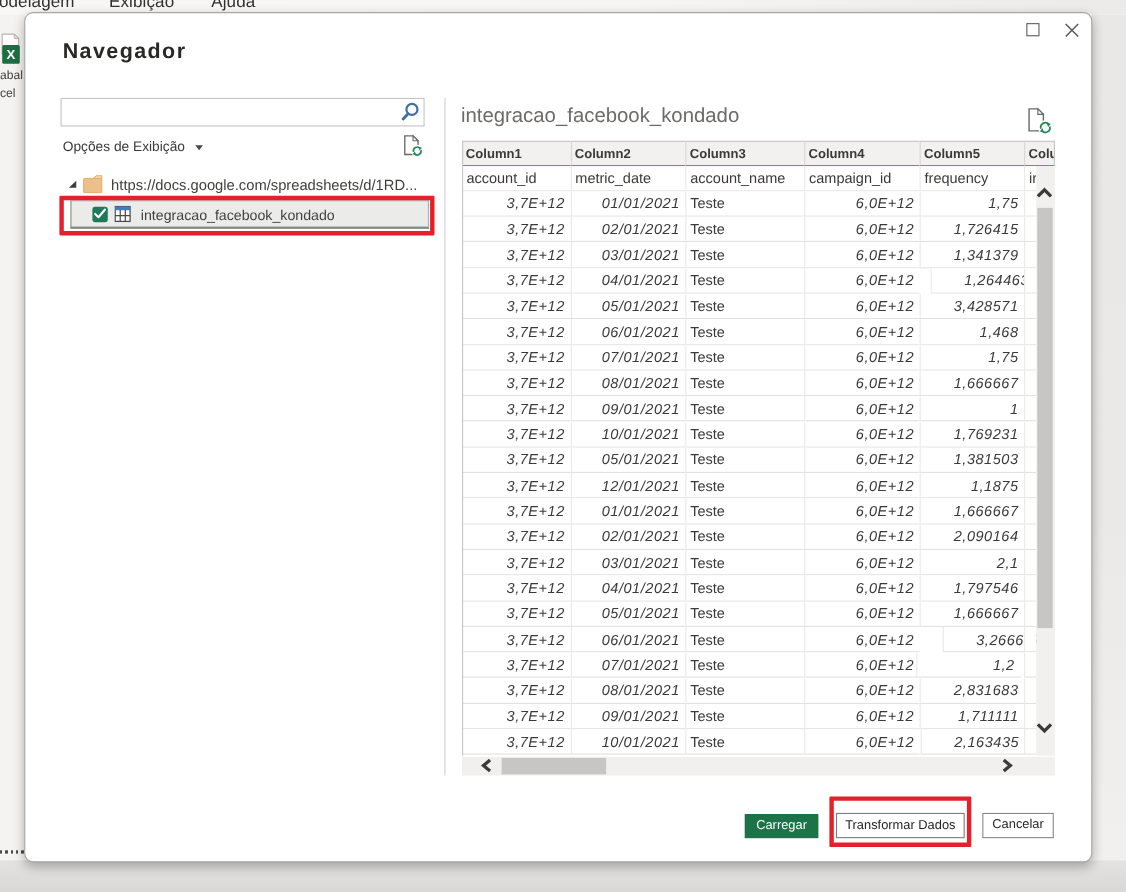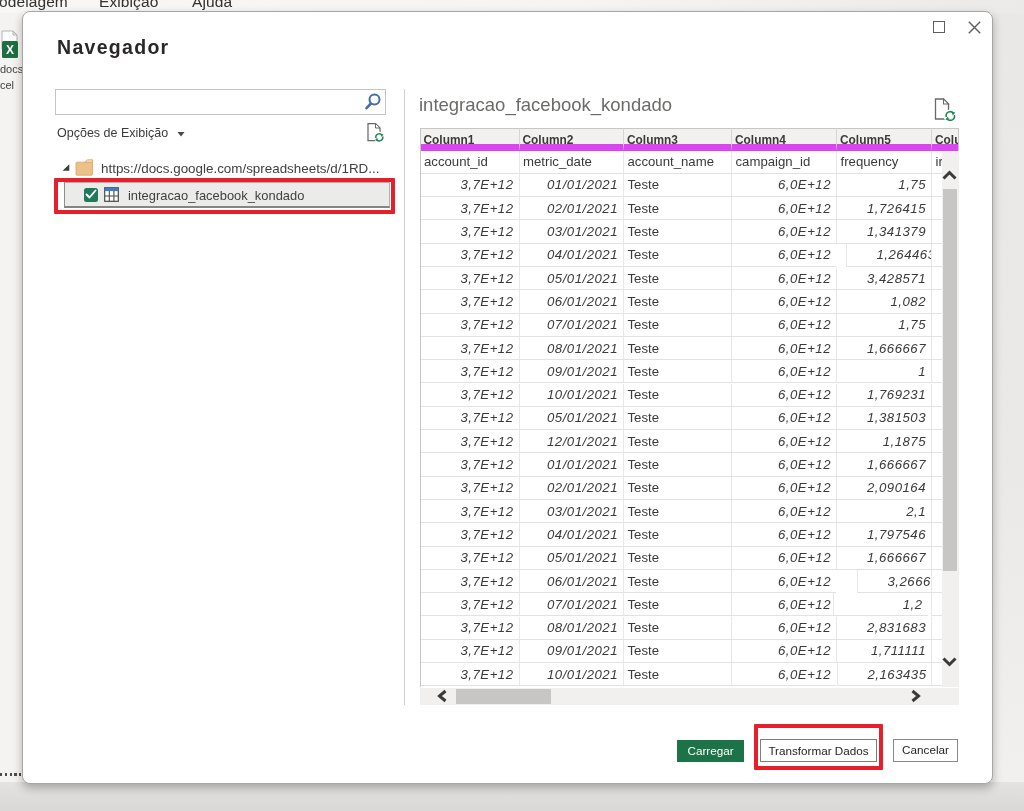--- a/index.html
+++ b/index.html
@@ -41,21 +41,21 @@
   #redbox1 { box-sizing:border-box; left:54px; top:177.5px; width:341px; height:36.5px; border:4.5px solid #e5202a; border-radius:1px; }
   #selrow  { box-sizing:border-box; left:64px; top:182px; width:325.5px; height:25.5px; background:#ebebea;
              border:1px solid #b2b0ae; border-left:1.5px solid #8f8d8b; border-bottom:2px solid #878583; }
   #chk { left:84px; top:187.5px; width:14px; height:14px; background:#1e7a5a; border-radius:2.5px; }
 
   
   #ptitle { left:419px; top:94px; font-size:18.5px; color:#6d6b69; letter-spacing:0px; }
 
   
   .th { position:absolute; top:128.0px; height:22.5px; background:#f2f1f0;
-        border-left:1px solid #d8d6d4; border-top:1px solid #c8c6c4; border-bottom:7px solid #d946ef;
+        border-left:1px solid #d8d6d4; border-top:1px solid #c8c6c4; border-bottom:1px solid #d946ef;
         font-size:11.9px; font-weight:bold; color:#3b3a39;
         line-height:22.5px; padding-left:3px; box-sizing:border-box; overflow:hidden; white-space:nowrap; }
   .tr { position:absolute; left:419.5px; width:539.0px; }
   .td { position:absolute; top:0; height:100%; box-sizing:border-box; overflow:hidden; white-space:nowrap;
         border-left:1px solid #eae8e6; border-bottom:1px solid #e4e2e0;
         font-size:13.2px; color:#3b3a39; padding:0 4px 0 3.5px; display:flex; align-items:center; background:#fff; }
   .td.n { justify-content:flex-end; font-style:italic; color:#3a3a3a; padding-right:5px; letter-spacing:0.5px; }
   #accrow .td { border-bottom:1px solid #e4e2e0; }
 
   
@@ -83,21 +83,21 @@
   <span class="ribtab" style="left:192px">Ajuda</span>
 </div>
 <div class="abs" id="bg-left">
 
   <svg class="abs" style="left:0px;top:17px" width="23" height="48" viewBox="0 0 23 48">
     <path d="M2 1 L13 1 L17 5 L17 19 L2 19 Z" fill="#fdfdfd" stroke="#b5b3b1" stroke-width="1"></path>
     <path d="M13 1 L13 5 L17 5 Z" fill="#e2e0de" stroke="#b5b3b1" stroke-width="0.8"></path>
     <rect x="2" y="11" width="16" height="17" rx="1.5" fill="#1d6f42"></rect>
     <text x="10" y="24" font-size="12" font-weight="bold" fill="#fff" text-anchor="middle" font-family="Liberation Sans">X</text>
   </svg>
-  <div class="abs" style="left:0px;top:50px;font-size:11px;color:#44423f">docs</div>
+  <div class="abs" style="left:0px;top:50px;font-size:11px;color:#44423f">abal</div>
   <div class="abs" style="left:0px;top:66px;font-size:11px;color:#44423f">cel</div>
   <div class="abs" id="dotline"></div>
 </div>
 <div class="abs" id="bg-right"></div>
 <div class="abs" id="bg-bot"></div>
 
 <div class="abs" id="dlg"></div>
 
 <div class="abs winmax"></div>
 <svg class="abs winx" viewBox="0 0 13 13">
@@ -222,21 +222,21 @@
     <div class="td" style="left:203.5px;width:108.0px">Teste</div>
     <div class="td n" style="left:311.5px;width:105.0px">6,0E+12</div>
     <div class="td n" style="left:416.5px;width:95.0px">3,428571</div>
     <div class="td" style="left:511.5px;width:10.5px"></div>
   </div>
 <div class="tr" style="top:290.3px;height:23.3px">
     <div class="td n" style="left:0.0px;width:99.0px">3,7E+12</div>
     <div class="td n" style="left:99.0px;width:104.5px">06/01/2021</div>
     <div class="td" style="left:203.5px;width:108.0px">Teste</div>
     <div class="td n" style="left:311.5px;width:105.0px">6,0E+12</div>
-    <div class="td n" style="left:416.5px;width:95.0px">1,082</div>
+    <div class="td n" style="left:416.5px;width:95.0px">1,468</div>
     <div class="td" style="left:511.5px;width:10.5px"></div>
   </div>
 <div class="tr" style="top:313.6px;height:23.3px">
     <div class="td n" style="left:0.0px;width:99.0px">3,7E+12</div>
     <div class="td n" style="left:99.0px;width:104.5px">07/01/2021</div>
     <div class="td" style="left:203.5px;width:108.0px">Teste</div>
     <div class="td n" style="left:311.5px;width:105.0px">6,0E+12</div>
     <div class="td n" style="left:416.5px;width:95.0px">1,75</div>
     <div class="td" style="left:511.5px;width:10.5px"></div>
   </div>

